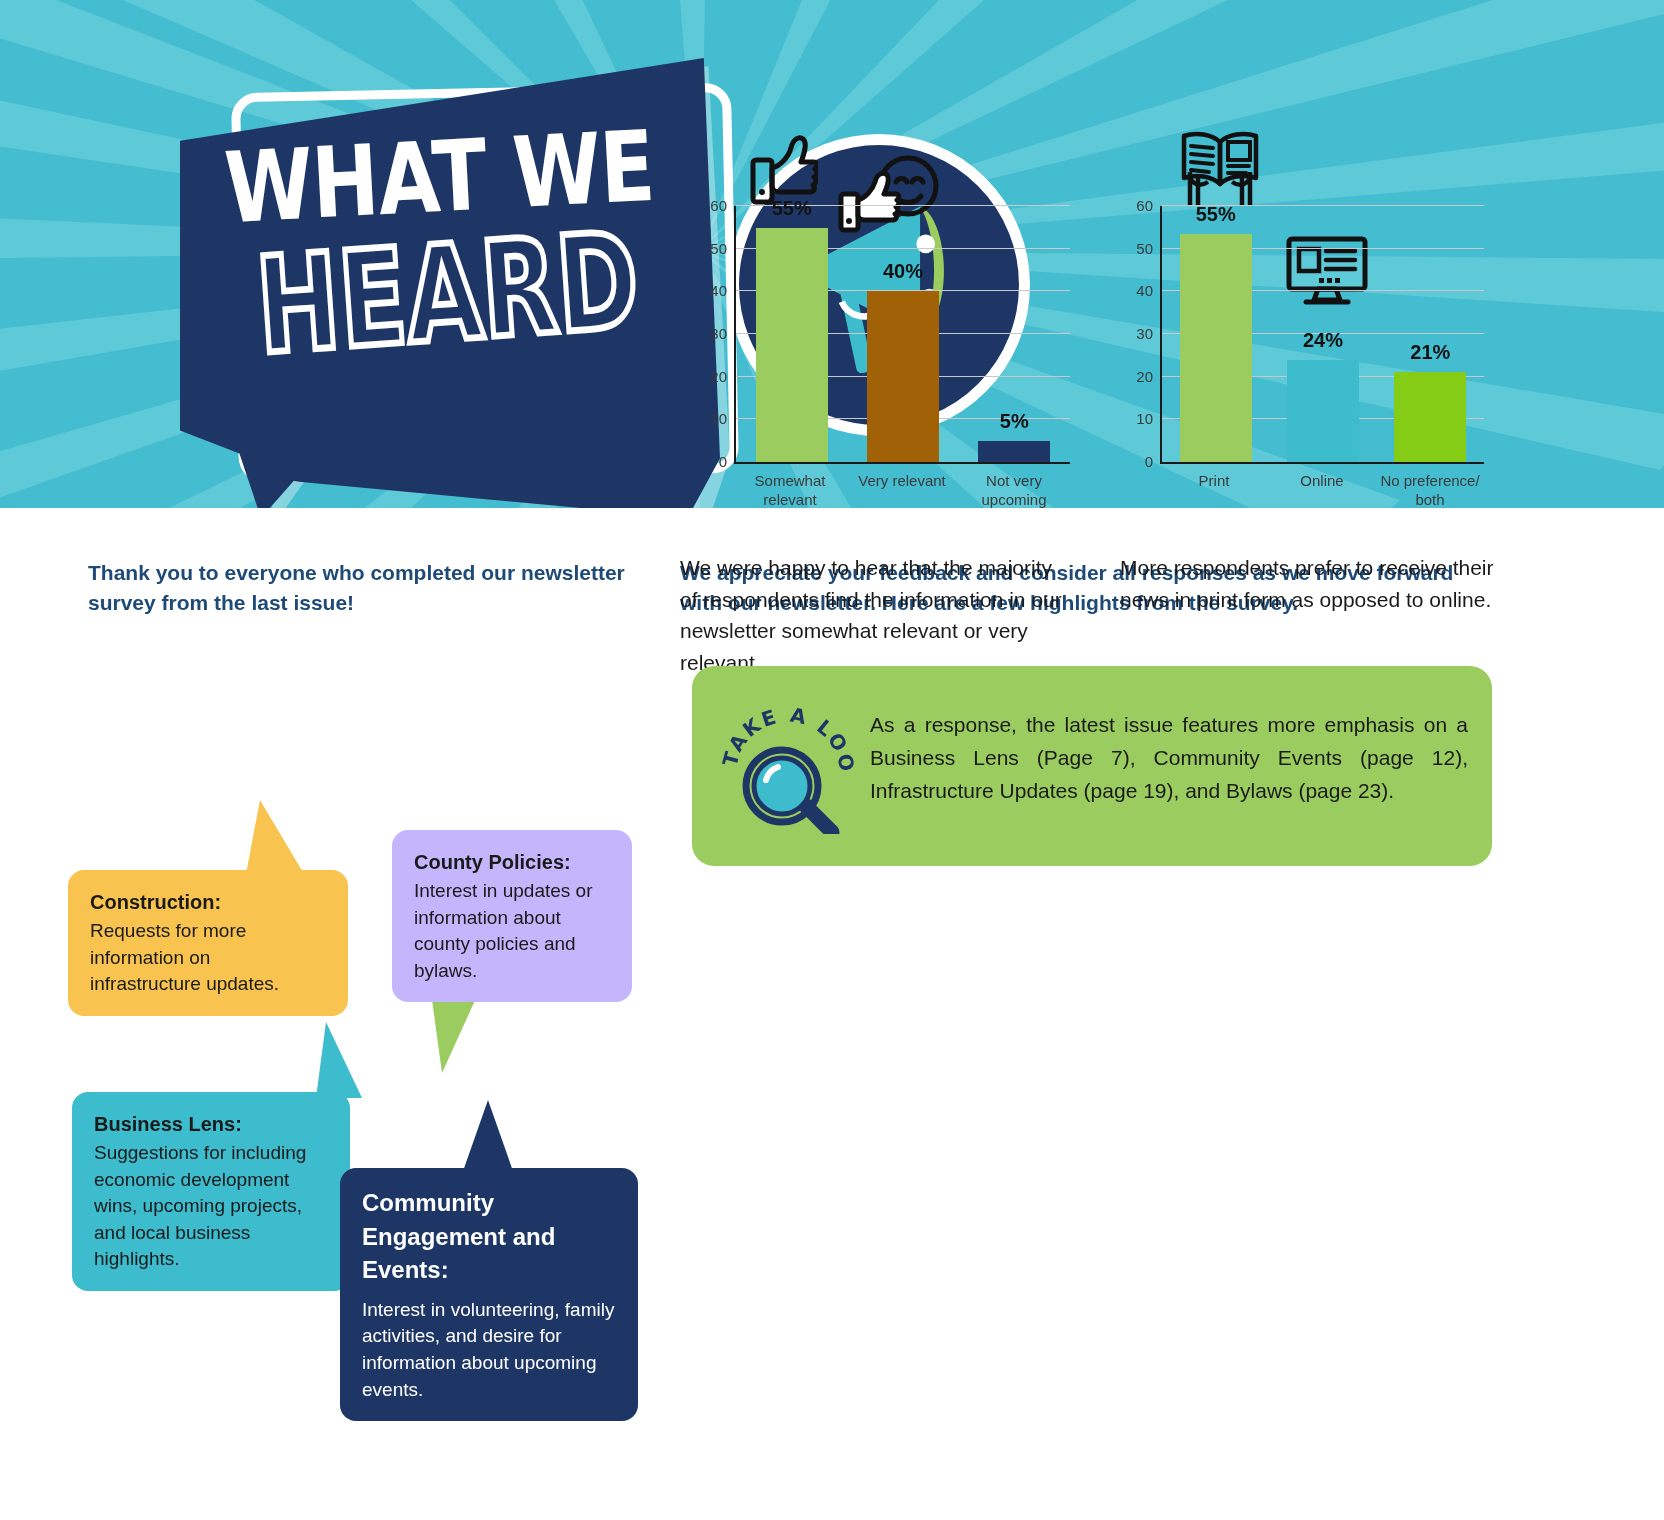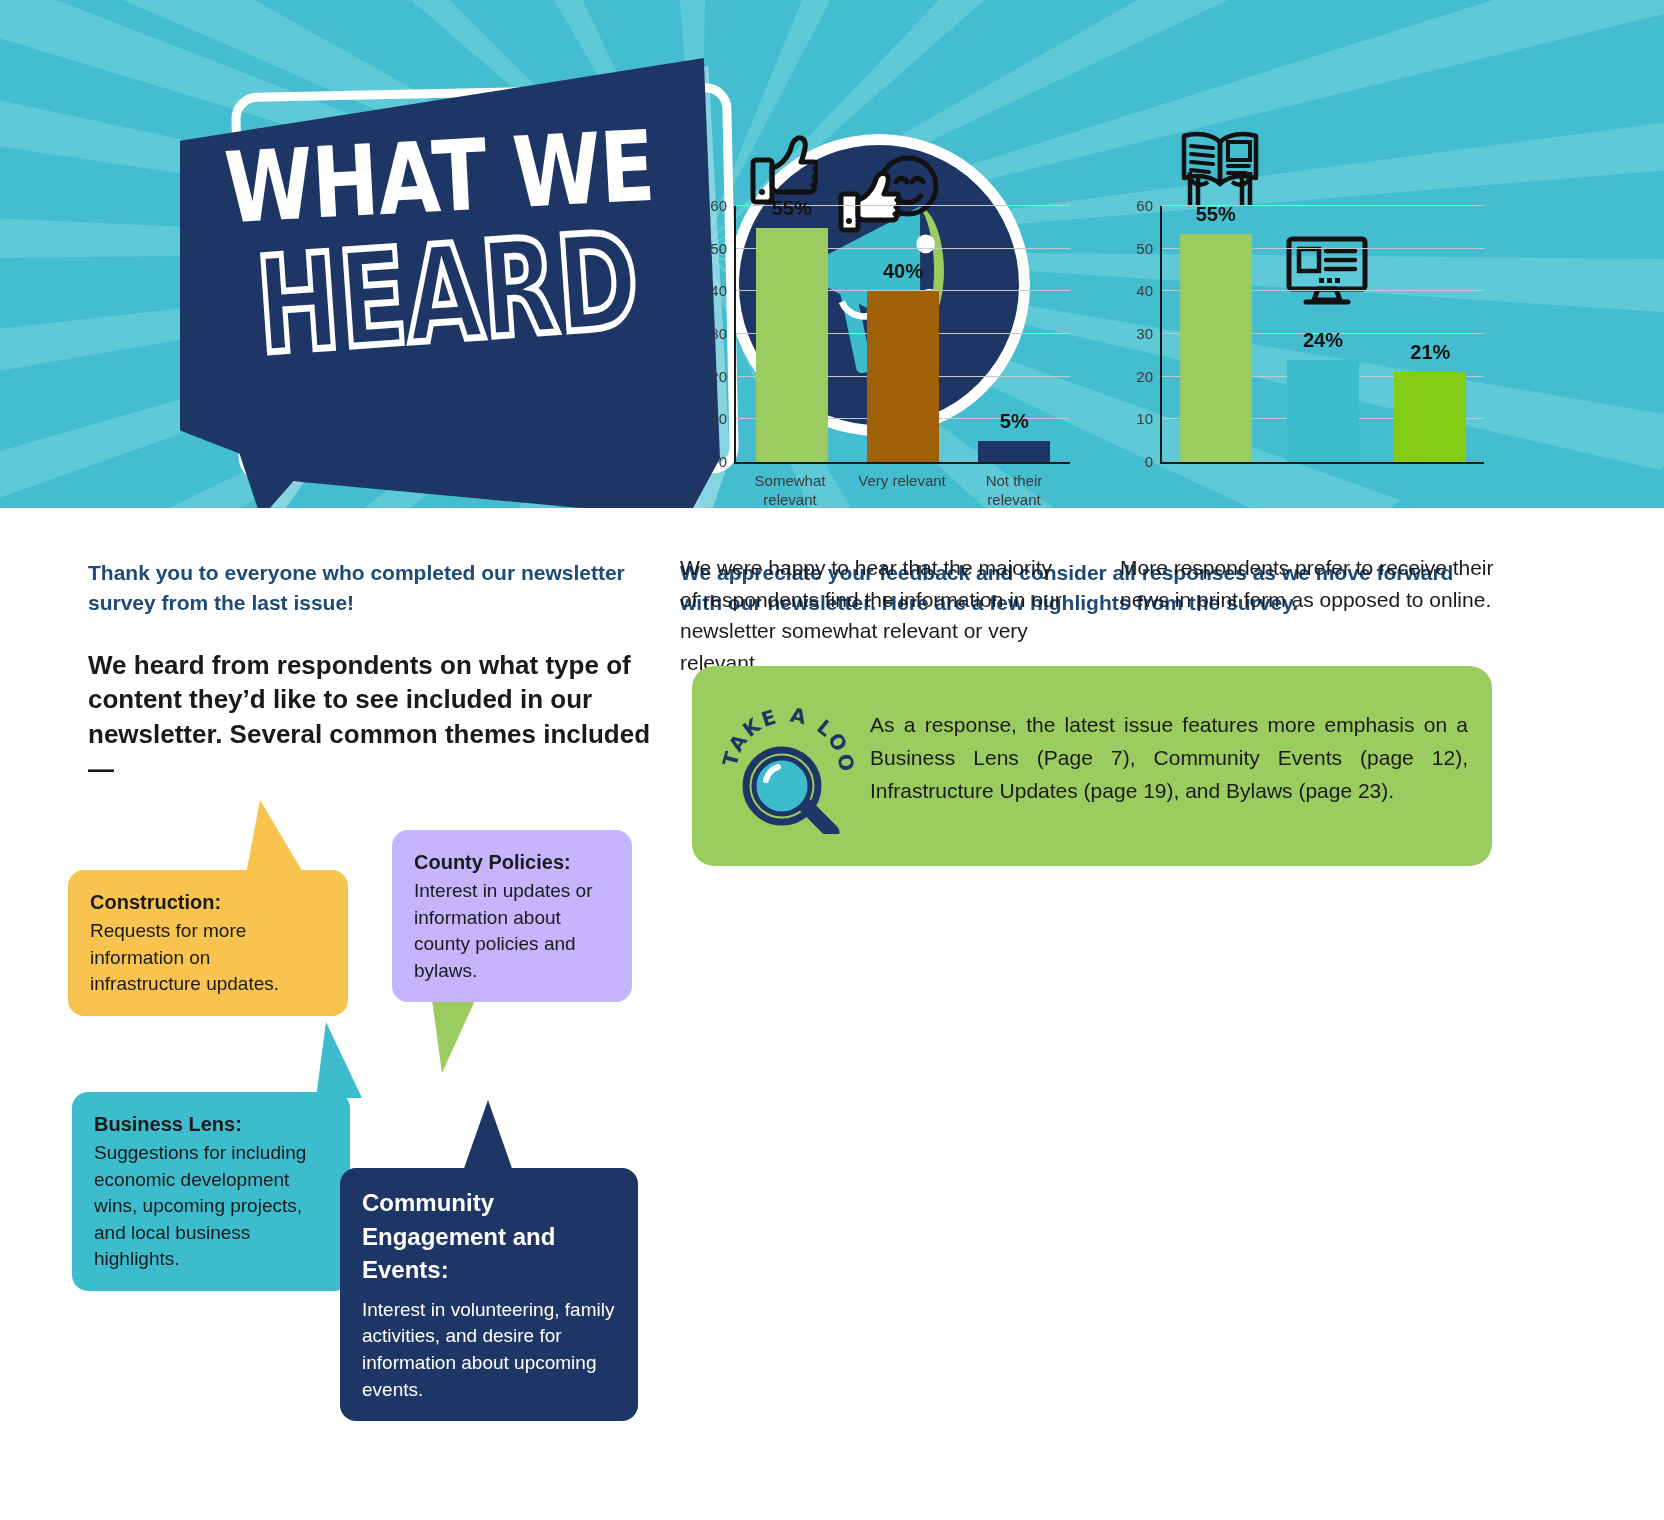--- a/index.html
+++ b/index.html
@@ -249,21 +249,20 @@
           <path d="M92 150 a26 26 0 0 0 40 10" fill="none" stroke="#ffffff" stroke-width="7"></path>
         </g>
       </svg>
     </div>
   </div>
 
   <div class="body-wrap">
 
     <div class="col-left">
       <p class="lede">Thank you to everyone who completed our newsletter survey from the last issue!</p>
-      <p class="heading-blk">We heard from respondents on what type of content they’d like to see included in our newsletter. Several common themes included —</p>
     </div>
 
     <div class="col-right">
       <p class="lede-right">We appreciate your feedback and consider all responses as we move forward with our newsletter. Here are a few highlights from the survey.</p>
     </div>
 
   </div>
 
   <div class="tail" id="c-construction-tail"></div>
   <div class="callout" id="c-construction">
@@ -351,21 +350,21 @@
           <div class="bar" style="height:8.3%; background:#1e3665">
             <span class="bar-lbl">5%</span>
           </div>
         </div>
       </div>
     </div>
 
     <div class="xlabels">
       <div class="xlabel">Somewhat relevant</div>
       <div class="xlabel">Very relevant</div>
-      <div class="xlabel">Not their relevant</div>
+      <div class="xlabel">Not very upcoming</div>
     </div>
   </div>
 
   <div class="chart-box" id="chart2">
     <div class="chart-icon" style="left:62px; top:0px;">
       <svg width="88" height="84" viewBox="0 0 88 84">
         <g fill="none" stroke="#111" stroke-width="4.5" stroke-linejoin="round">
           <path d="M44 14 C36 6 20 4 8 8 L8 50 C20 46 36 48 44 56 Z"></path>
           <path d="M44 14 C52 6 68 4 80 8 L80 50 C68 46 52 48 44 56 Z"></path>
           <path d="M14 44 L14 78"></path>
@@ -442,20 +441,25 @@
           </div>
         </div>
         <div class="barcell">
           <div class="bar" style="height:35%; background:#84cc16">
             <span class="bar-lbl">21%</span>
           </div>
         </div>
       </div>
     </div>
 
+    <div class="xlabels">
+      <div class="xlabel">Print</div>
+      <div class="xlabel">Online</div>
+      <div class="xlabel">No preference/ both</div>
+    </div>
   </div>
 
   <p class="caption" id="cap1">We were happy to hear that the majority of respondents find the information in our newsletter somewhat relevant or very relevant.</p>
   <p class="caption" id="cap2">More respondents prefer to receive their news in print form as opposed to online.</p>
 
   <div id="takealook">
     <div id="tl-badge">
       <svg viewBox="0 0 140 140" width="140" height="140">
         <defs>
           <path id="arcpath" d="M 20 80 A 52 52 0 0 1 124 80" fill="none"></path>

